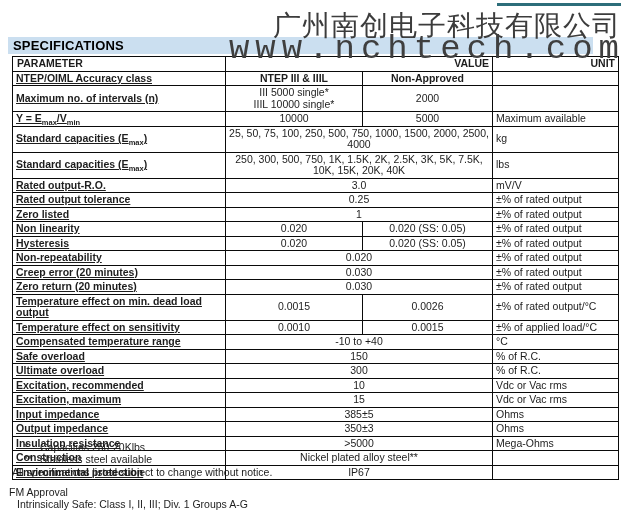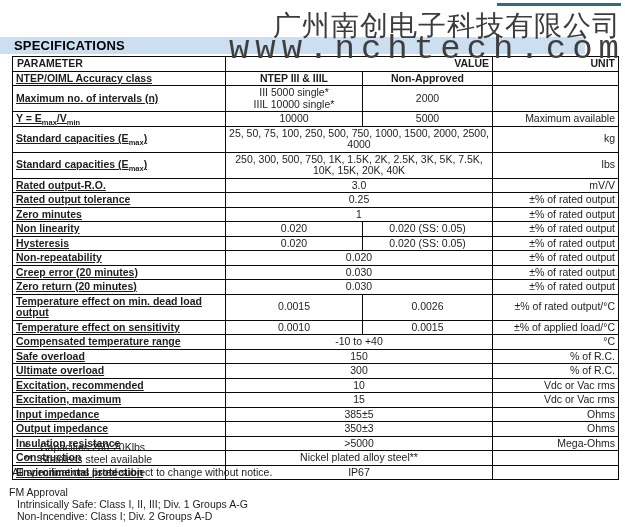--- a/index.html
+++ b/index.html
@@ -30,24 +30,24 @@
   }
   .wm-site {
     position: absolute; top: 30px; right: 0px;
     font-family: "Liberation Mono", monospace;
     font-size: 34px; letter-spacing: 6px;
     color: #3f3f3f; white-space: nowrap;
     z-index: 6; pointer-events: none;
   }
   
   .spec-bar {
-    position: absolute; left: 0; top: 37px;
+    position: absolute; left: 8px; top: 37px;
     width: 585px; height: 17px;
     display: flex; align-items: center;
-    padding-left: 14px;
+    padding-left: 5px;
   }
   .spec-bar .title {
     font-size: 13px; font-weight: bold; color: #000;
     letter-spacing: 0.2px;
   }
   
   table.spec {
     position: absolute; left: 12px; top: 56px;
     width: 606px;
     border-collapse: collapse;
@@ -66,21 +66,21 @@
     vertical-align: middle;
     overflow: hidden;
   }
   table.spec th {
     font-weight: bold; text-align: left; padding-left: 4px;
   }
   table.spec th.center { text-align: right; padding-left: 0; }
   td.param { font-weight: bold; text-align: left; padding-left: 4px; text-decoration: underline; }
   td.val   { text-align: center; }
   td.val.bold { font-weight: bold; }
-  td.unit  { text-align: right; }
+  td.unit  { text-align: left; }
   sub { font-size: 7.5px; line-height: 0; }
   
   .footnotes { position: absolute; left: 24px; top: 441px; font-size: 10.5px; }
   .footnote { display: flex; line-height: 12px; }
   .footnote .marker { width: 16px; }
   .disclaimer { position: absolute; left: 12px; top: 466px; font-size: 10.5px; }
   .fm { position: absolute; left: 9px; top: 486px; font-size: 10.5px; line-height: 12px; }
   .fm .fm-line { padding-left: 8px; }
 </style>
 </head>
@@ -143,21 +143,21 @@
           <td class="param">Rated output-R.O.</td>
           <td class="val" colspan="2">3.0</td>
           <td class="unit">mV/V</td>
         </tr>
         <tr>
           <td class="param">Rated output tolerance</td>
           <td class="val" colspan="2">0.25</td>
           <td class="unit">±% of rated output</td>
         </tr>
         <tr>
-          <td class="param">Zero minutes</td>
+          <td class="param">Zero listed</td>
           <td class="val" colspan="2">1</td>
           <td class="unit">±% of rated output</td>
         </tr>
         <tr>
           <td class="param">Non linearity</td>
           <td class="val">0.020</td>
           <td class="val">0.020 (SS: 0.05)</td>
           <td class="unit">±% of rated output</td>
         </tr>
         <tr>
@@ -255,16 +255,15 @@
       <span class="marker">**</span>
       <span>Stainless steel available</span>
     </div>
   </div>
 
   <div class="disclaimer">All specifications listed subject to change without notice.</div>
 
   <div class="fm">
     <div>FM Approval</div>
     <div class="fm-line">Intrinsically Safe: Class I, II, III; Div. 1 Groups A-G</div>
-    <div class="fm-line">Non-Incendive: Class I; Div. 2 Groups A-D</div>
   </div>
 
 </div>
 
 </body></html>

